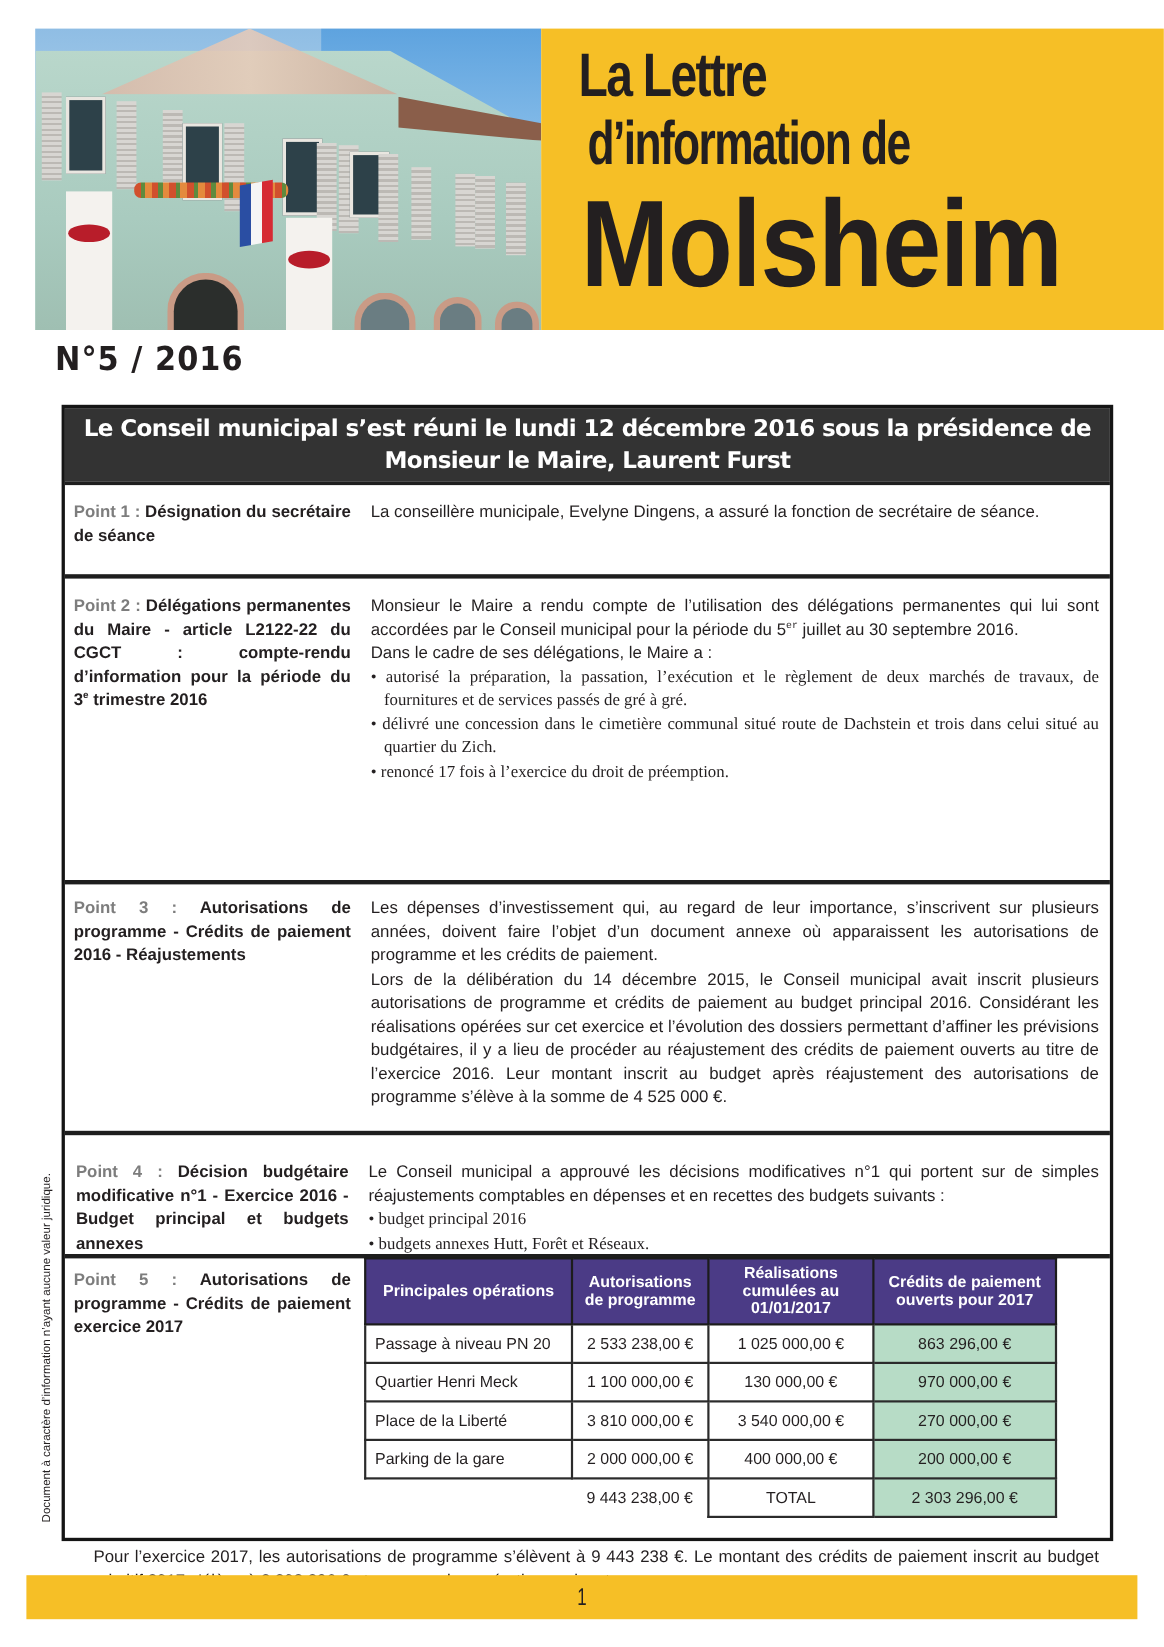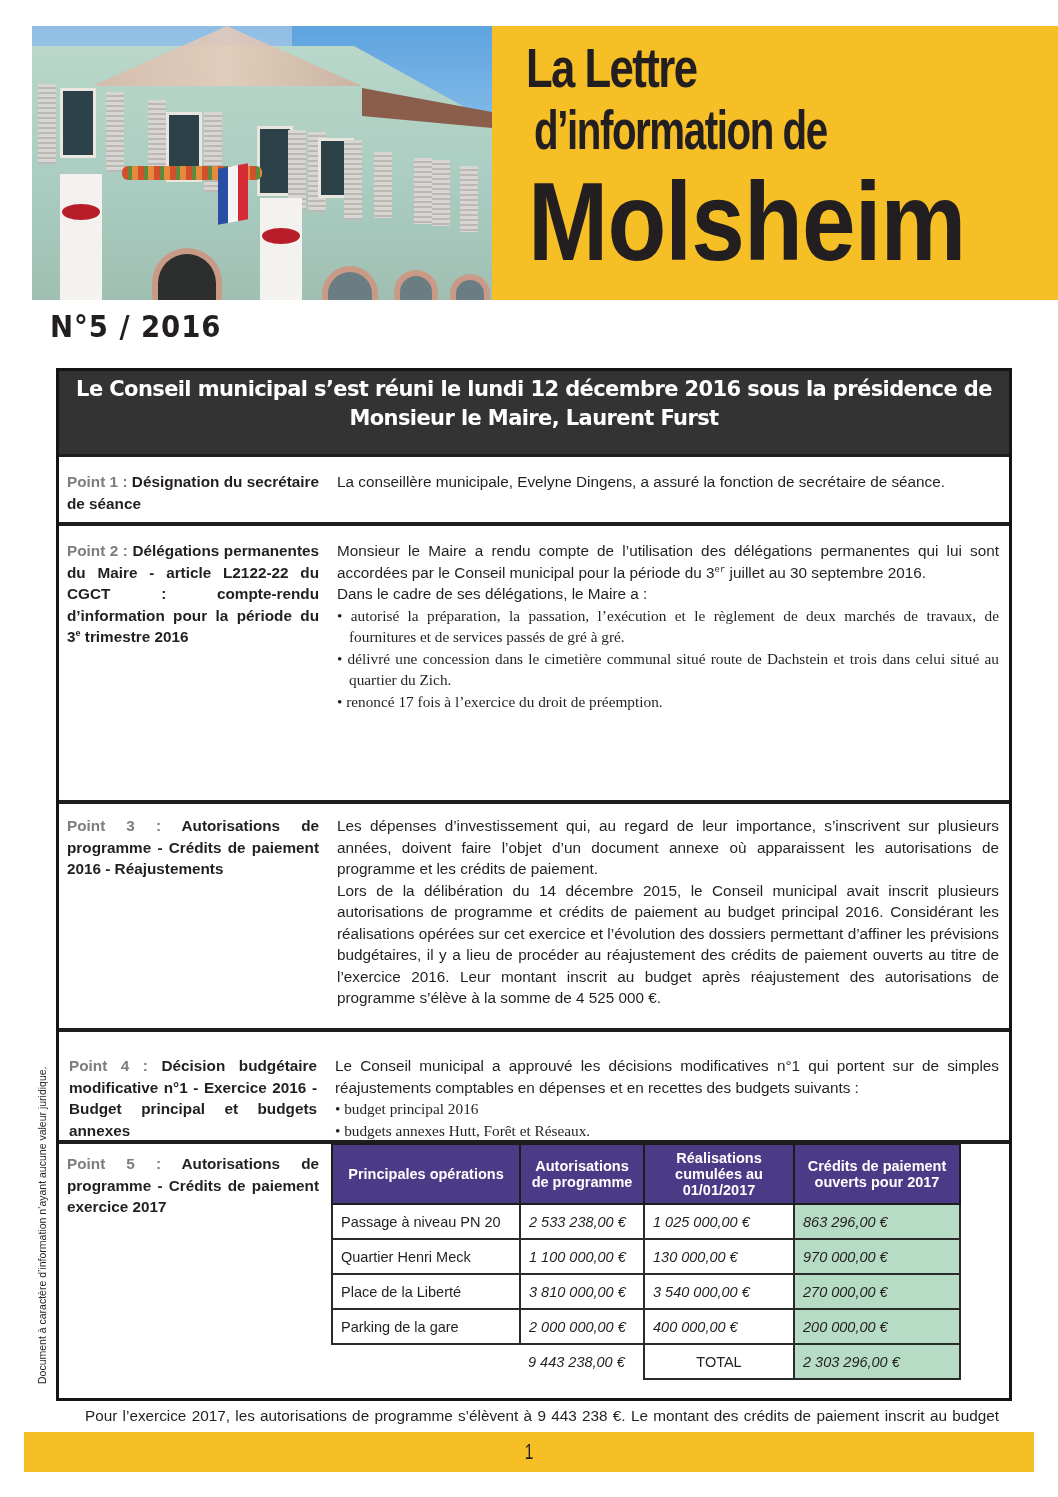--- a/index.html
+++ b/index.html
@@ -33,47 +33,47 @@
   .t2 { position: absolute; left: 42px; top: 76px; font-weight: bold; font-size: 56px; letter-spacing: -2px; transform: scaleX(0.72); transform-origin: left top; color: #231f20; line-height: 1; }
   .t3 { position: absolute; left: 36px; top: 140px; font-weight: bold; font-size: 112px; letter-spacing: -1px; color: #231f20; line-height: 1; transform: scaleX(0.86); transform-origin: left top; }
 
   .issue { position: absolute; left: 50px; top: 309px; font-family: "DejaVu Sans", sans-serif; font-weight: bold; font-size: 30px; letter-spacing: 1px; color: #231f20; transform: scaleX(0.92); transform-origin: left top; }
 
   
   .frame { position: absolute; left: 56px; top: 368px; width: 956px; height: 1033px; border: 3px solid #151515; }
   .frame-head {
     background: #333333; color: #ffffff; text-align: center;
     font-family: "DejaVu Sans", sans-serif; font-weight: bold; font-size: 21px;
-    line-height: 29px; padding: 4px 10px 5px; height: 83px;
+    line-height: 29px; padding: 4px 10px 5px; height: 67px;
     letter-spacing: -0.6px;
   }
   .point { display: flex; border-top: 4px solid #1e1e1e; padding: 0 10px 0 8px; }
   .point.first { border-top: 3px solid #1e1e1e; }
   .p-label { width: 252px; flex: 0 0 252px; font-weight: bold; font-size: 15.3px; line-height: 21.5px; text-align: justify; color: #231f20; }
   .p-label .num { color: #7d7d7d; }
   .p-body { margin-left: 18px; flex: 1; font-size: 15.3px; line-height: 21.5px; text-align: justify; color: #231f20; }
   .p-body .para { display: block; }
   .p-body .bullet { display: block; padding-left: 12px; text-indent: -12px; font-family: Liberation Serif, serif; }
   .p-body sup { font-size: 9px; line-height: 0; font-family: Liberation Mono, monospace; }
   .p-label sup { font-size: 9px; line-height: 0; }
 
-  .pt1 { height: 68px; padding-top: 14px; }
+  .pt1 { height: 84px; padding-top: 14px; }
   .pt2 { height: 278px; padding-top: 14px; }
   .pt3 { height: 228px; padding-top: 11px; }
   .pt4 { height: 112px; padding-top: 23px; padding-left: 10px; }
   .pt5 { height: 338px; padding-top: 9px; flex-direction: column; }
 
   
   .ap-table { position: absolute; left: 272px; top: 772px; border-collapse: collapse; font-size: 14.5px; }
   .ap-table th {
     background: #4b3b86; color: #ffffff; font-weight: bold; font-size: 14.5px; line-height: 16px;
     border: 2px solid #1c1c1c; height: 60px; vertical-align: middle; text-align: center; padding: 0 6px;
   }
   .ap-table td { border: 2px solid #2b2b2b; height: 35px; padding: 0 8px; color: #231f20; white-space: nowrap; }
-  .ap-table td.num { text-align: left; font-style: italic; }
+  .ap-table td.num { text-align: center; }
   .ap-table td.green { background: #b7dcc6; }
   .ap-table td.blank { border: none; }
   .ap-table td.center { text-align: center; }
   .c1 { width: 188px; } .c2 { width: 124px; margin-left: 16px; } .c3 { width: 150px; } .c4 { width: 166px; margin-left: 17px; }
 
   
   .side-note {
     position: absolute; left: 36px; top: 1384px; transform-origin: left top; transform: rotate(-90deg);
     font-size: 10.5px; color: #231f20; white-space: nowrap;
   }
@@ -138,21 +138,21 @@
       <span class="para">La conseillère municipale, Evelyne Dingens, a assuré la fonction de secrétaire de séance.</span>
     </div>
   </div>
 
   <div class="point pt2">
     <div class="p-label">
       <span class="num">Point 2 :</span>
       <span>Délégations permanentes du Maire - article L2122-22 du CGCT : compte-rendu d’information pour la période du 3</span><sup>e</sup><span> trimestre 2016</span>
     </div>
     <div class="p-body">
-      <span class="para"><span>Monsieur le Maire a rendu compte de l’utilisation des délégations permanentes qui lui sont accordées par le Conseil municipal pour la période du 3</span><sup>er</sup><span> juillet au 30 septembre 2016.</span></span>
+      <span class="para"><span>Monsieur le Maire a rendu compte de l’utilisation des délégations permanentes qui lui sont accordées par le Conseil municipal pour la période du 5</span><sup>er</sup><span> juillet au 30 septembre 2016.</span></span>
       <span class="para">Dans le cadre de ses délégations, le Maire a :</span>
       <span class="bullet">• autorisé la préparation, la passation, l’exécution et le règlement de deux marchés de travaux, de fournitures et de services passés de gré à gré.</span>
       <span class="bullet">• délivré une concession dans le cimetière communal situé route de Dachstein et trois dans celui situé au quartier du Zich.</span>
       <span class="bullet">• renoncé 17 fois à l’exercice du droit de préemption.</span>
     </div>
   </div>
 
   <div class="point pt3">
     <div class="p-label">
       <span class="num">Point 3 :</span>

